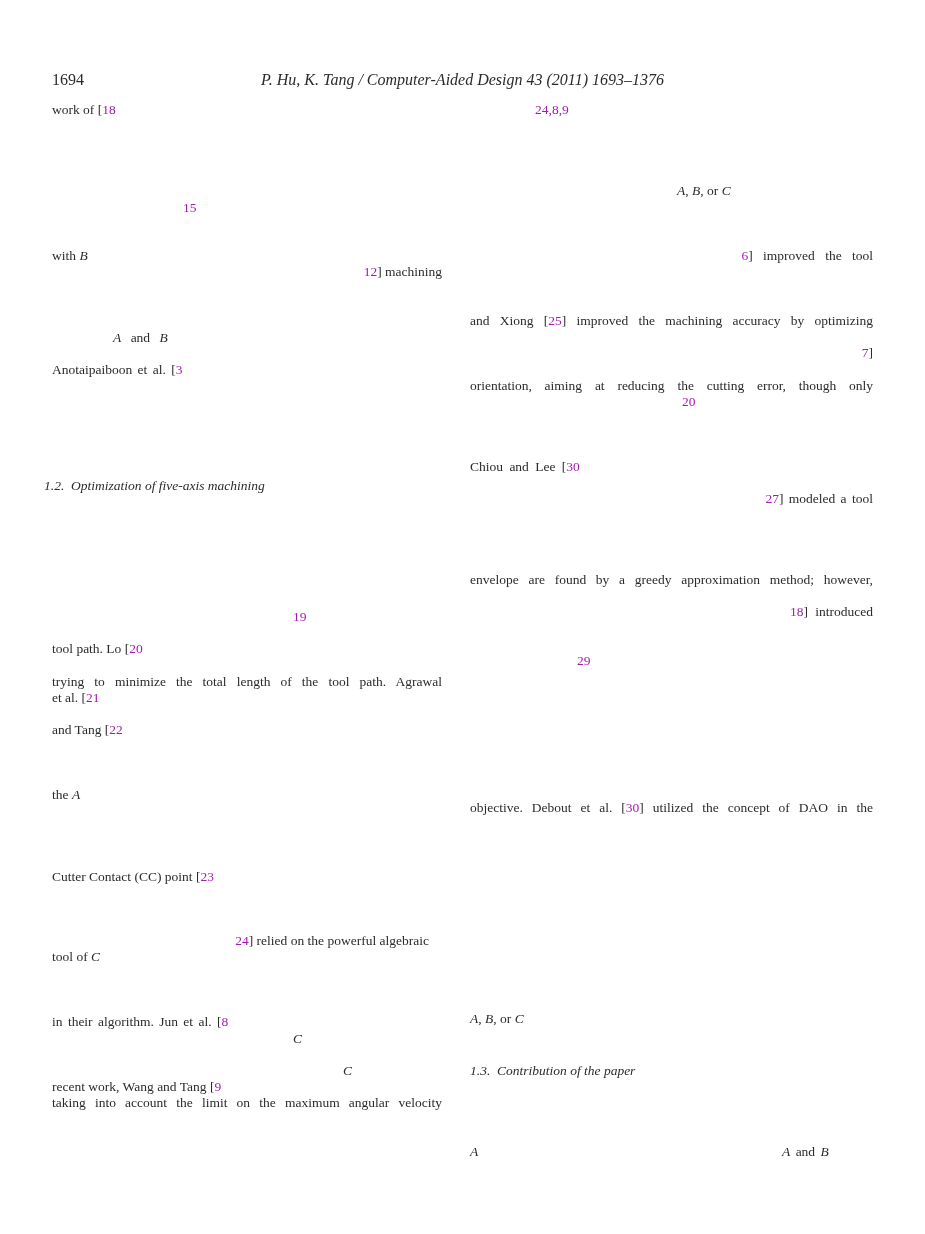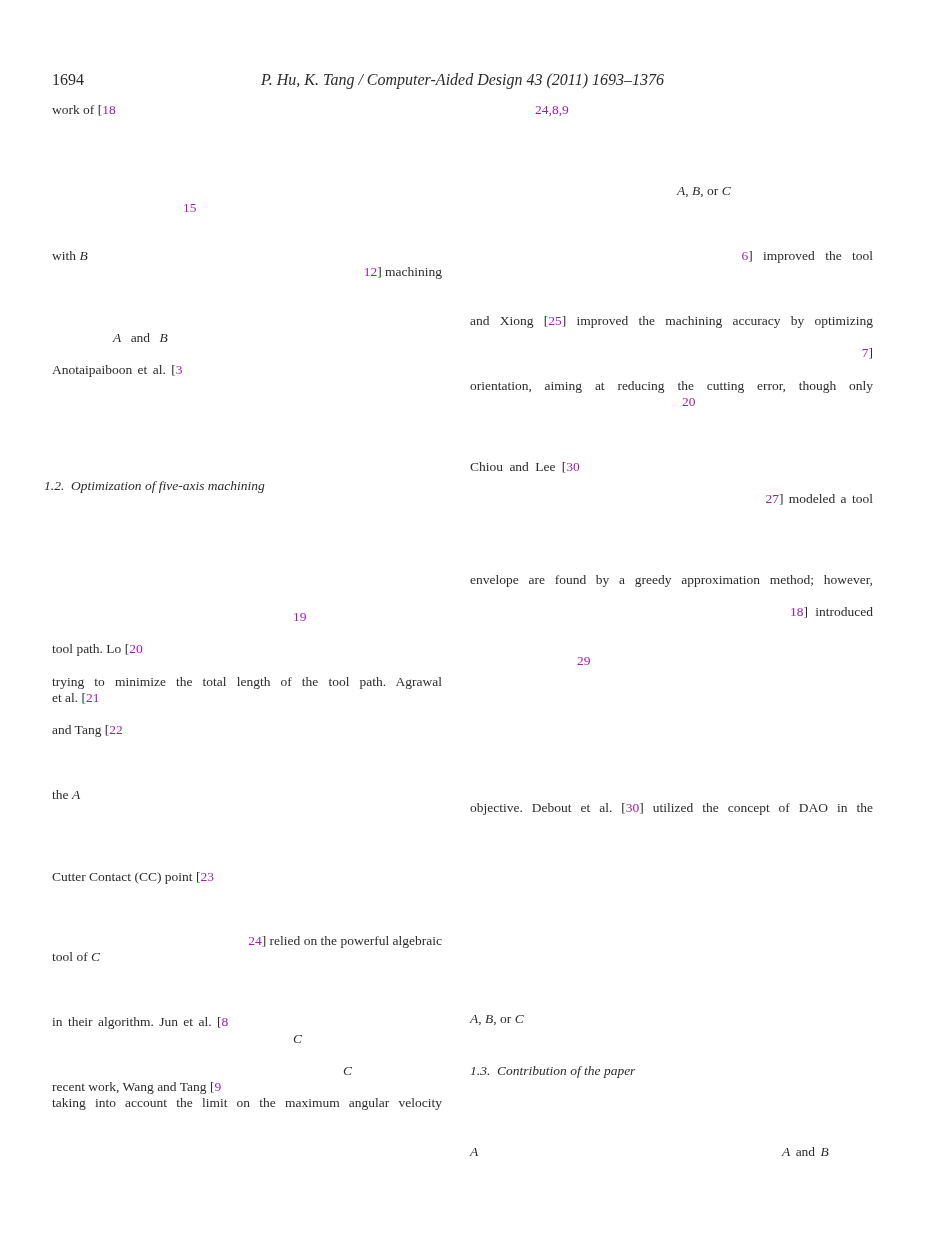--- a/index.html
+++ b/index.html
@@ -35,21 +35,21 @@
       <div class="frag" style="left: 113px; top: 330px; word-spacing: 6px;"><span class="it">A</span><span> and </span><span class="it">B</span></div>
       <div class="frag" style="left: 52px; top: 362px; word-spacing: 2px;"><span>Anotaipaiboon et al. [</span><span class="cite">3</span></div>
       <div class="frag" style="left: 44px; top: 478px;"><span class="it">1.2.  Optimization of five-axis machining</span></div>
       <div class="frag" style="left: 293px; top: 609px;"><span class="cite">19</span></div>
       <div class="frag" style="left: 52px; top: 641px;"><span>tool path. Lo [</span><span class="cite">20</span></div>
       <div class="frag j" style="left: 52px; top: 674px; width: 390px;"><span>trying to minimize the total length of the tool path. Agrawal</span></div>
       <div class="frag" style="left: 52px; top: 690px;"><span>et al. [</span><span class="cite">21</span></div>
       <div class="frag" style="left: 52px; top: 722px;"><span>and Tang [</span><span class="cite">22</span></div>
       <div class="frag" style="left: 52px; top: 787px;"><span>the </span><span class="it">A</span></div>
       <div class="frag" style="left: 52px; top: 869px;"><span>Cutter Contact (CC) point [</span><span class="cite">23</span></div>
-      <div class="frag" style="right: 483px; top: 933px;"><span class="cite">24</span><span>] relied on the powerful algebraic</span></div>
+      <div class="frag" style="right: 496px; top: 933px;"><span class="cite">24</span><span>] relied on the powerful algebraic</span></div>
       <div class="frag" style="left: 52px; top: 949px;"><span>tool of </span><span class="it">C</span></div>
       <div class="frag" style="left: 52px; top: 1014px; word-spacing: 2px;"><span>in their algorithm. Jun et al. [</span><span class="cite">8</span></div>
       <div class="frag" style="left: 293px; top: 1031px;"><span class="it">C</span></div>
       <div class="frag" style="left: 343px; top: 1063px;"><span class="it">C</span></div>
       <div class="frag" style="left: 52px; top: 1079px;"><span>recent work, Wang and Tang [</span><span class="cite">9</span></div>
       <div class="frag j" style="left: 52px; top: 1095px; width: 390px;"><span>taking into account the limit on the maximum angular velocity</span></div>
       <div class="frag" style="left: 535px; top: 102px;"><span class="cite">24,8,9</span></div>
       <div class="frag" style="left: 677px; top: 183px;"><span class="it">A</span><span>, </span><span class="it">B</span><span>, or </span><span class="it">C</span></div>
       <div class="frag" style="right: 52px; top: 248px; word-spacing: 7px;"><span class="cite">6</span><span>] improved the tool</span></div>
       <div class="frag j" style="left: 470px; top: 313px; width: 403px;"><span>and Xiong [</span><span class="cite">25</span><span>] improved the machining accuracy by optimizing</span></div>

